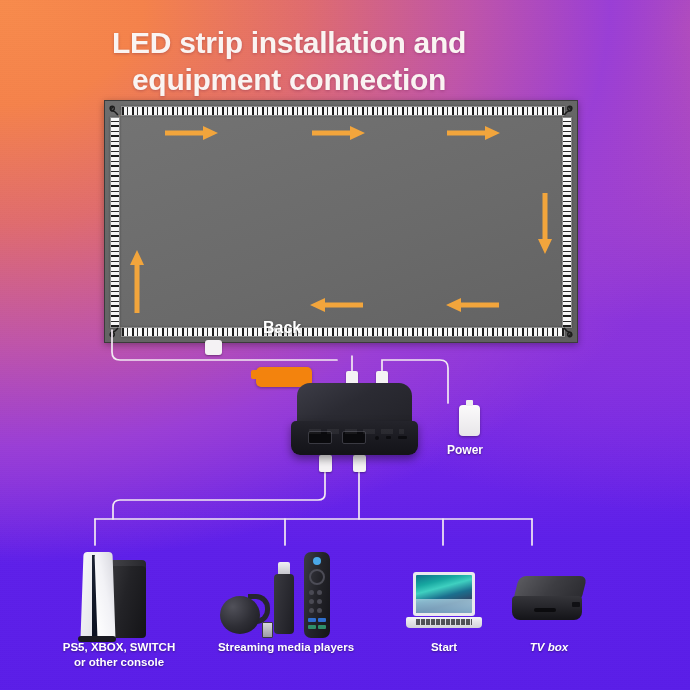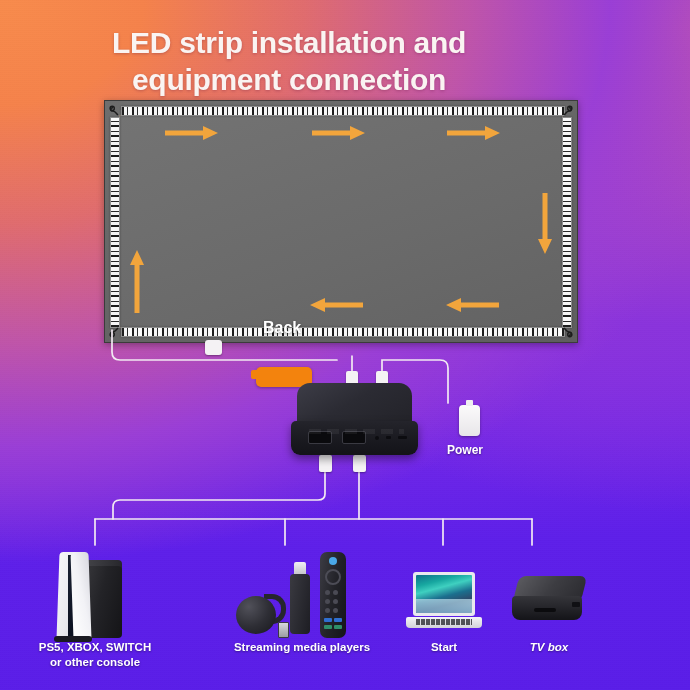--- a/index.html
+++ b/index.html
@@ -370,39 +370,39 @@
     <div class="smallport" id="sp1"></div>
     <div class="smallport" id="sp2"></div>
     <div class="smallport" id="sp3"></div>
   </div>
   <div id="boxTextRow"></div>
 </div>
 
 <div id="powerBrick"></div>
 <div id="powerLabel">Power</div>
 
-<div class="devCol" style="left:20px; top:548px; width:150px;">
+<div class="devCol" style="left:44px; top:548px; width:150px;">
   <div class="devArt">
     <div id="xpad"></div>
     <div id="xbox">
         <div class="top"></div>
         <div class="body"></div>
       </div>
     <div id="ps5">
       <div class="back"></div>
         <div class="mid"></div>
         <div class="front"></div>
         <div class="base"></div>
     </div>
   </div>
   <div class="devLabel">PS5, XBOX, SWITCH
 or other console</div>
 </div>
 
-<div class="devCol" style="left:228px; top:548px; width:148px;">
+<div class="devCol" style="left:212px; top:548px; width:148px;">
   <div class="devArt">
     <div id="cc">
         <div class="tail"></div>
         <div class="puck"></div>
         <div class="hdmi"></div>
       </div>
     <div id="fs">
         <div class="tip"></div>
         <div class="body"></div>
       </div>

